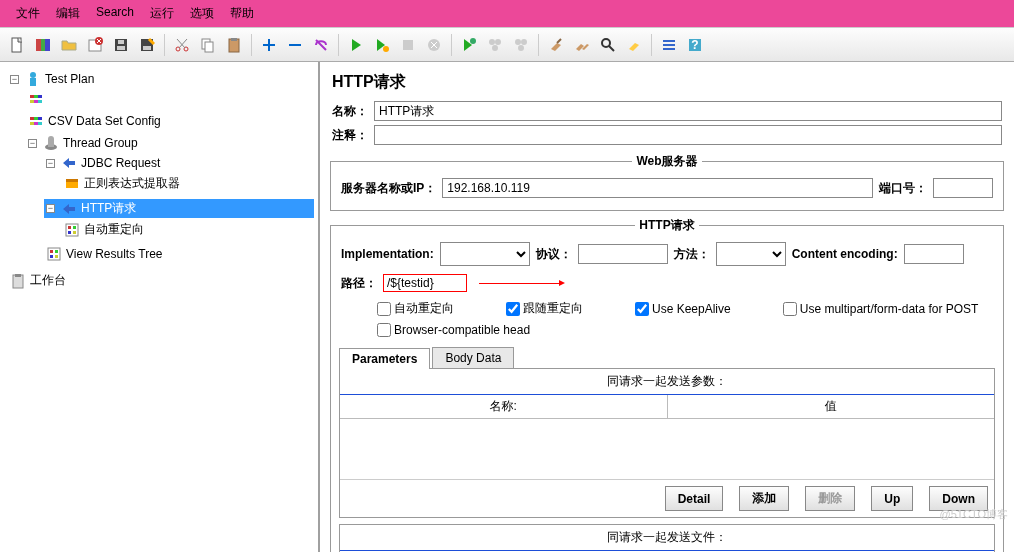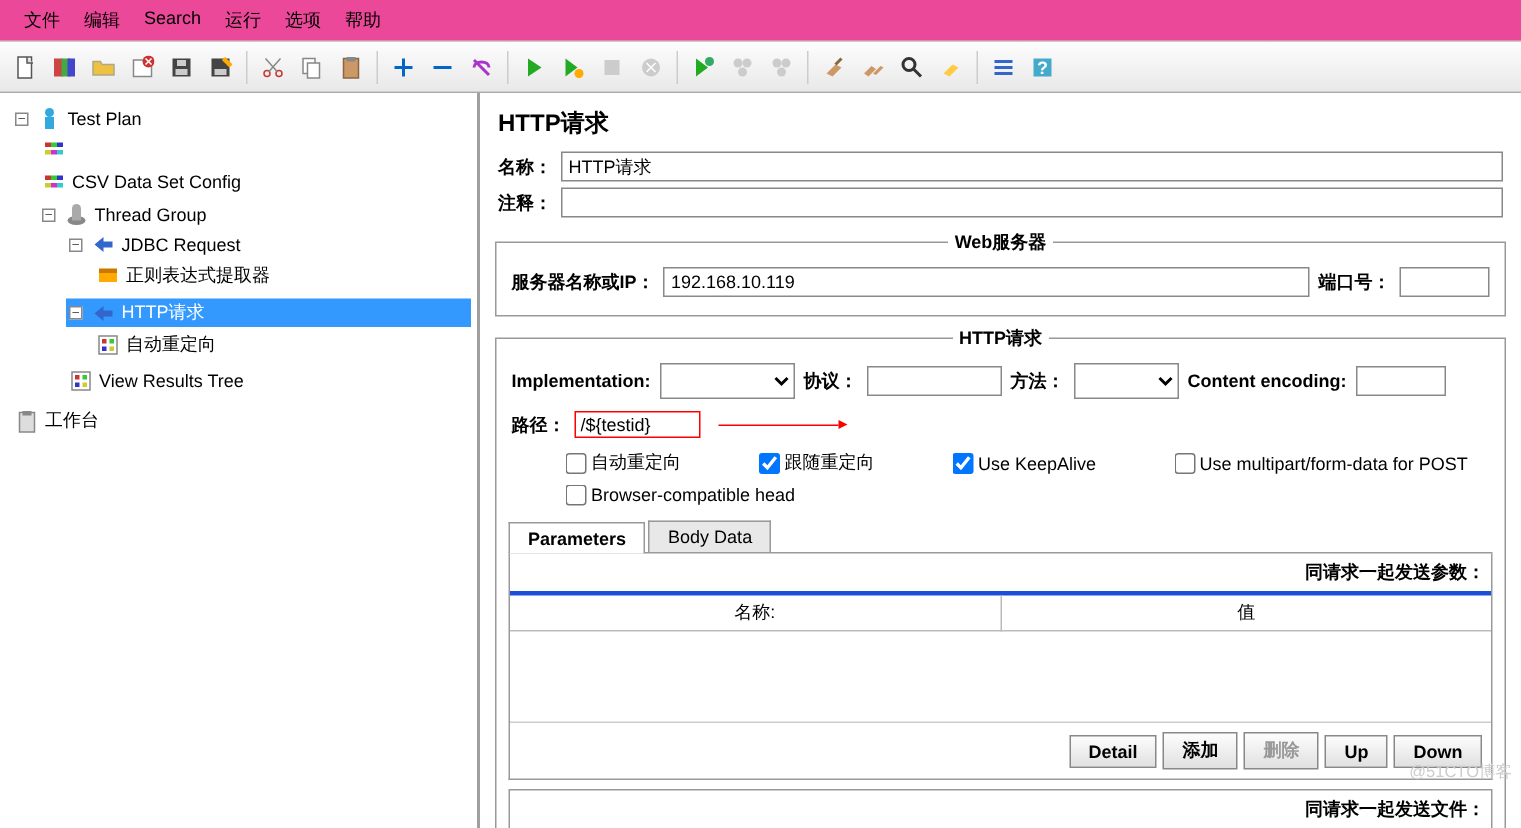--- a/index.html
+++ b/index.html
@@ -39,26 +39,26 @@
 .path-input { width: 84px; border: 1px solid red; height: 18px; padding: 1px 3px; }
 .annot { color: red; font-weight: bold; }
 .arrow-line { display: inline-block; width: 80px; height: 1px; background: red; vertical-align: middle; margin: 0 6px; position: relative; }
 .arrow-line::after { content: ""; position: absolute; right: -6px; top: -3px; border-left: 6px solid red; border-top: 3px solid transparent; border-bottom: 3px solid transparent; }
 
 .tabs { display: flex; border-bottom: 1px solid #999; margin-top: 6px; }
 .tab { padding: 3px 12px; border: 1px solid #999; border-bottom: none; background: #e8e8e8; margin-right: 2px; cursor: pointer; }
 .tab.act { background: #fff; font-weight: bold; position: relative; top: 1px; }
 
 .tblarea { border: 1px solid #999; border-top: none; }
-.tblhead { text-align: right; font-weight: bold; padding: 4px; border-bottom: 3px solid #1d4ed8; }
+.tblhead { text-align: center; font-weight: normal; padding: 4px; border-bottom: 1px solid #1d4ed8; }
 .tblcols { display: flex; }
 .tblcols > div { flex: 1; text-align: center; padding: 3px; border-bottom: 1px solid #bbb; border-right: 1px solid #bbb; }
 .tblcols > div:last-child { border-right: none; }
 .tblbody { height: 60px; background: #fff; }
-.btnrow { display: flex; justify-content: flex-end; gap: 4px; padding: 6px; border-top: 1px solid #ccc; align-items: center; }
+.btnrow { display: flex; justify-content: flex-end; gap: 16px; padding: 6px; border-top: 1px solid #ccc; }
 .btn { border: 1px solid #888; background: linear-gradient(#fdfdfd,#e0e0e0); padding: 3px 12px; cursor: pointer; font-weight: bold; }
 .btn.dis { color: #999; }
 
 .watermark { position: fixed; right: 6px; bottom: 30px; color: #ccc; font-size: 11px; }
 </style>
 </head>
 <body>
 
 <div class="menubar">
   <span>文件</span>

